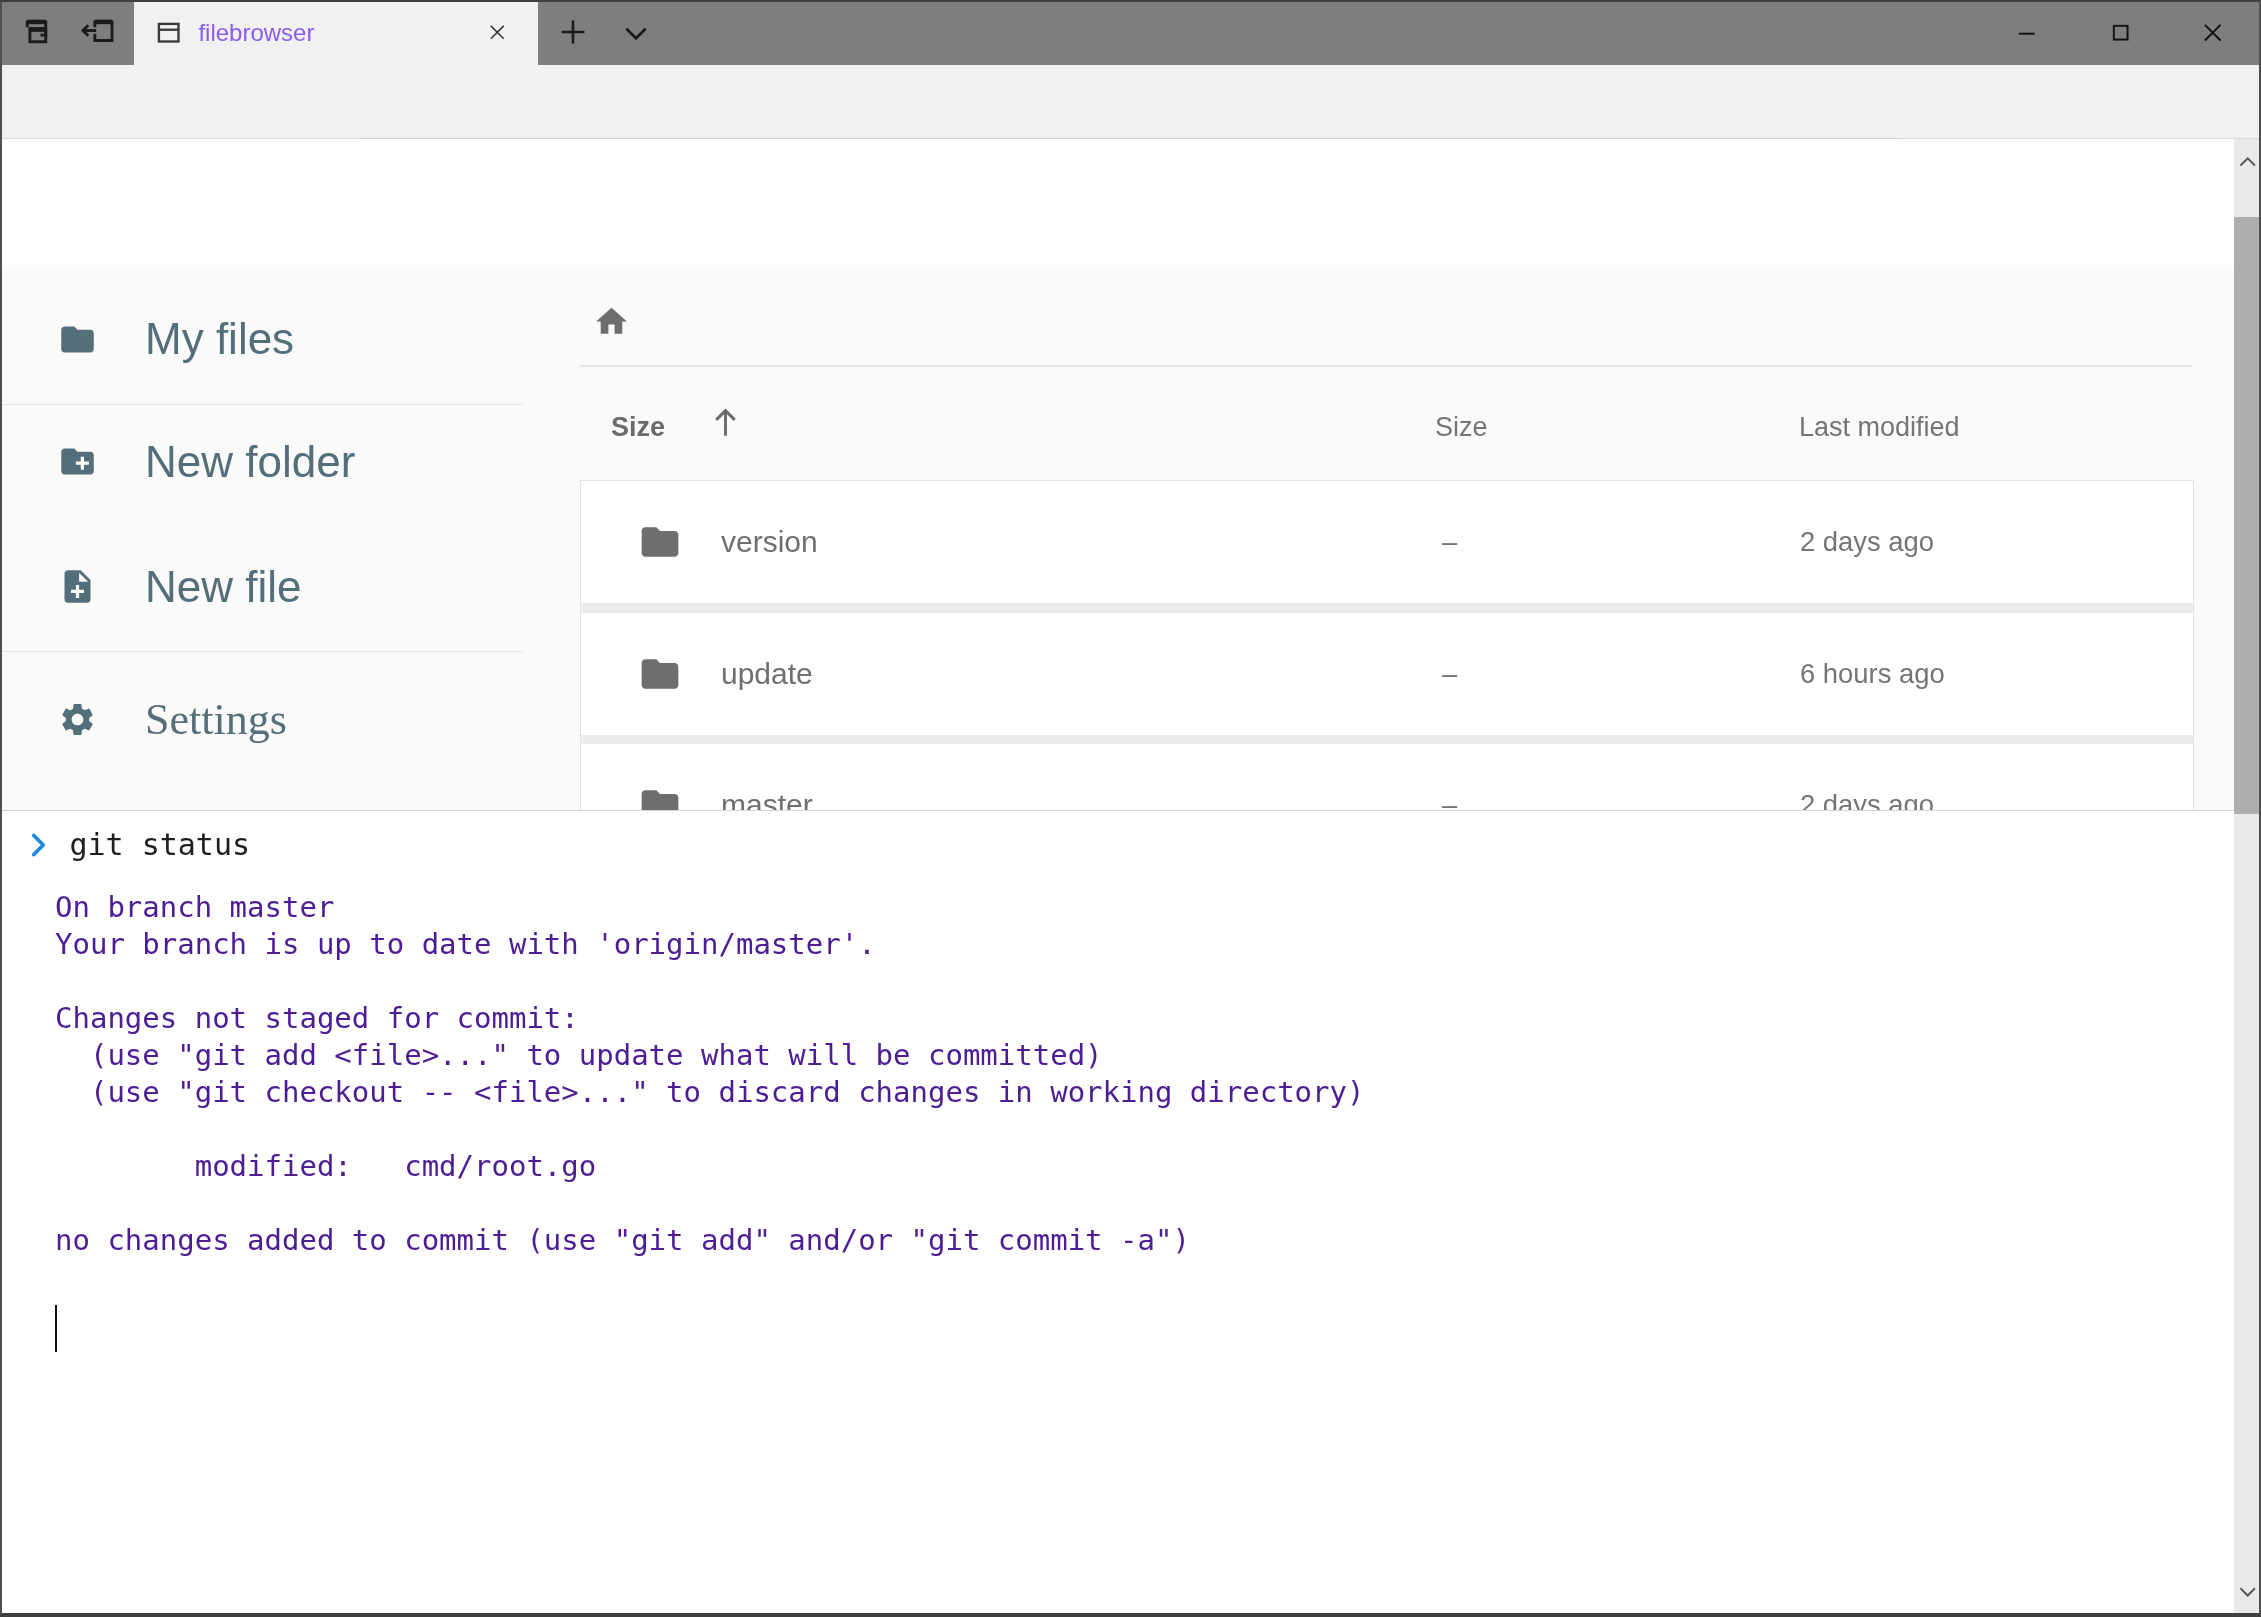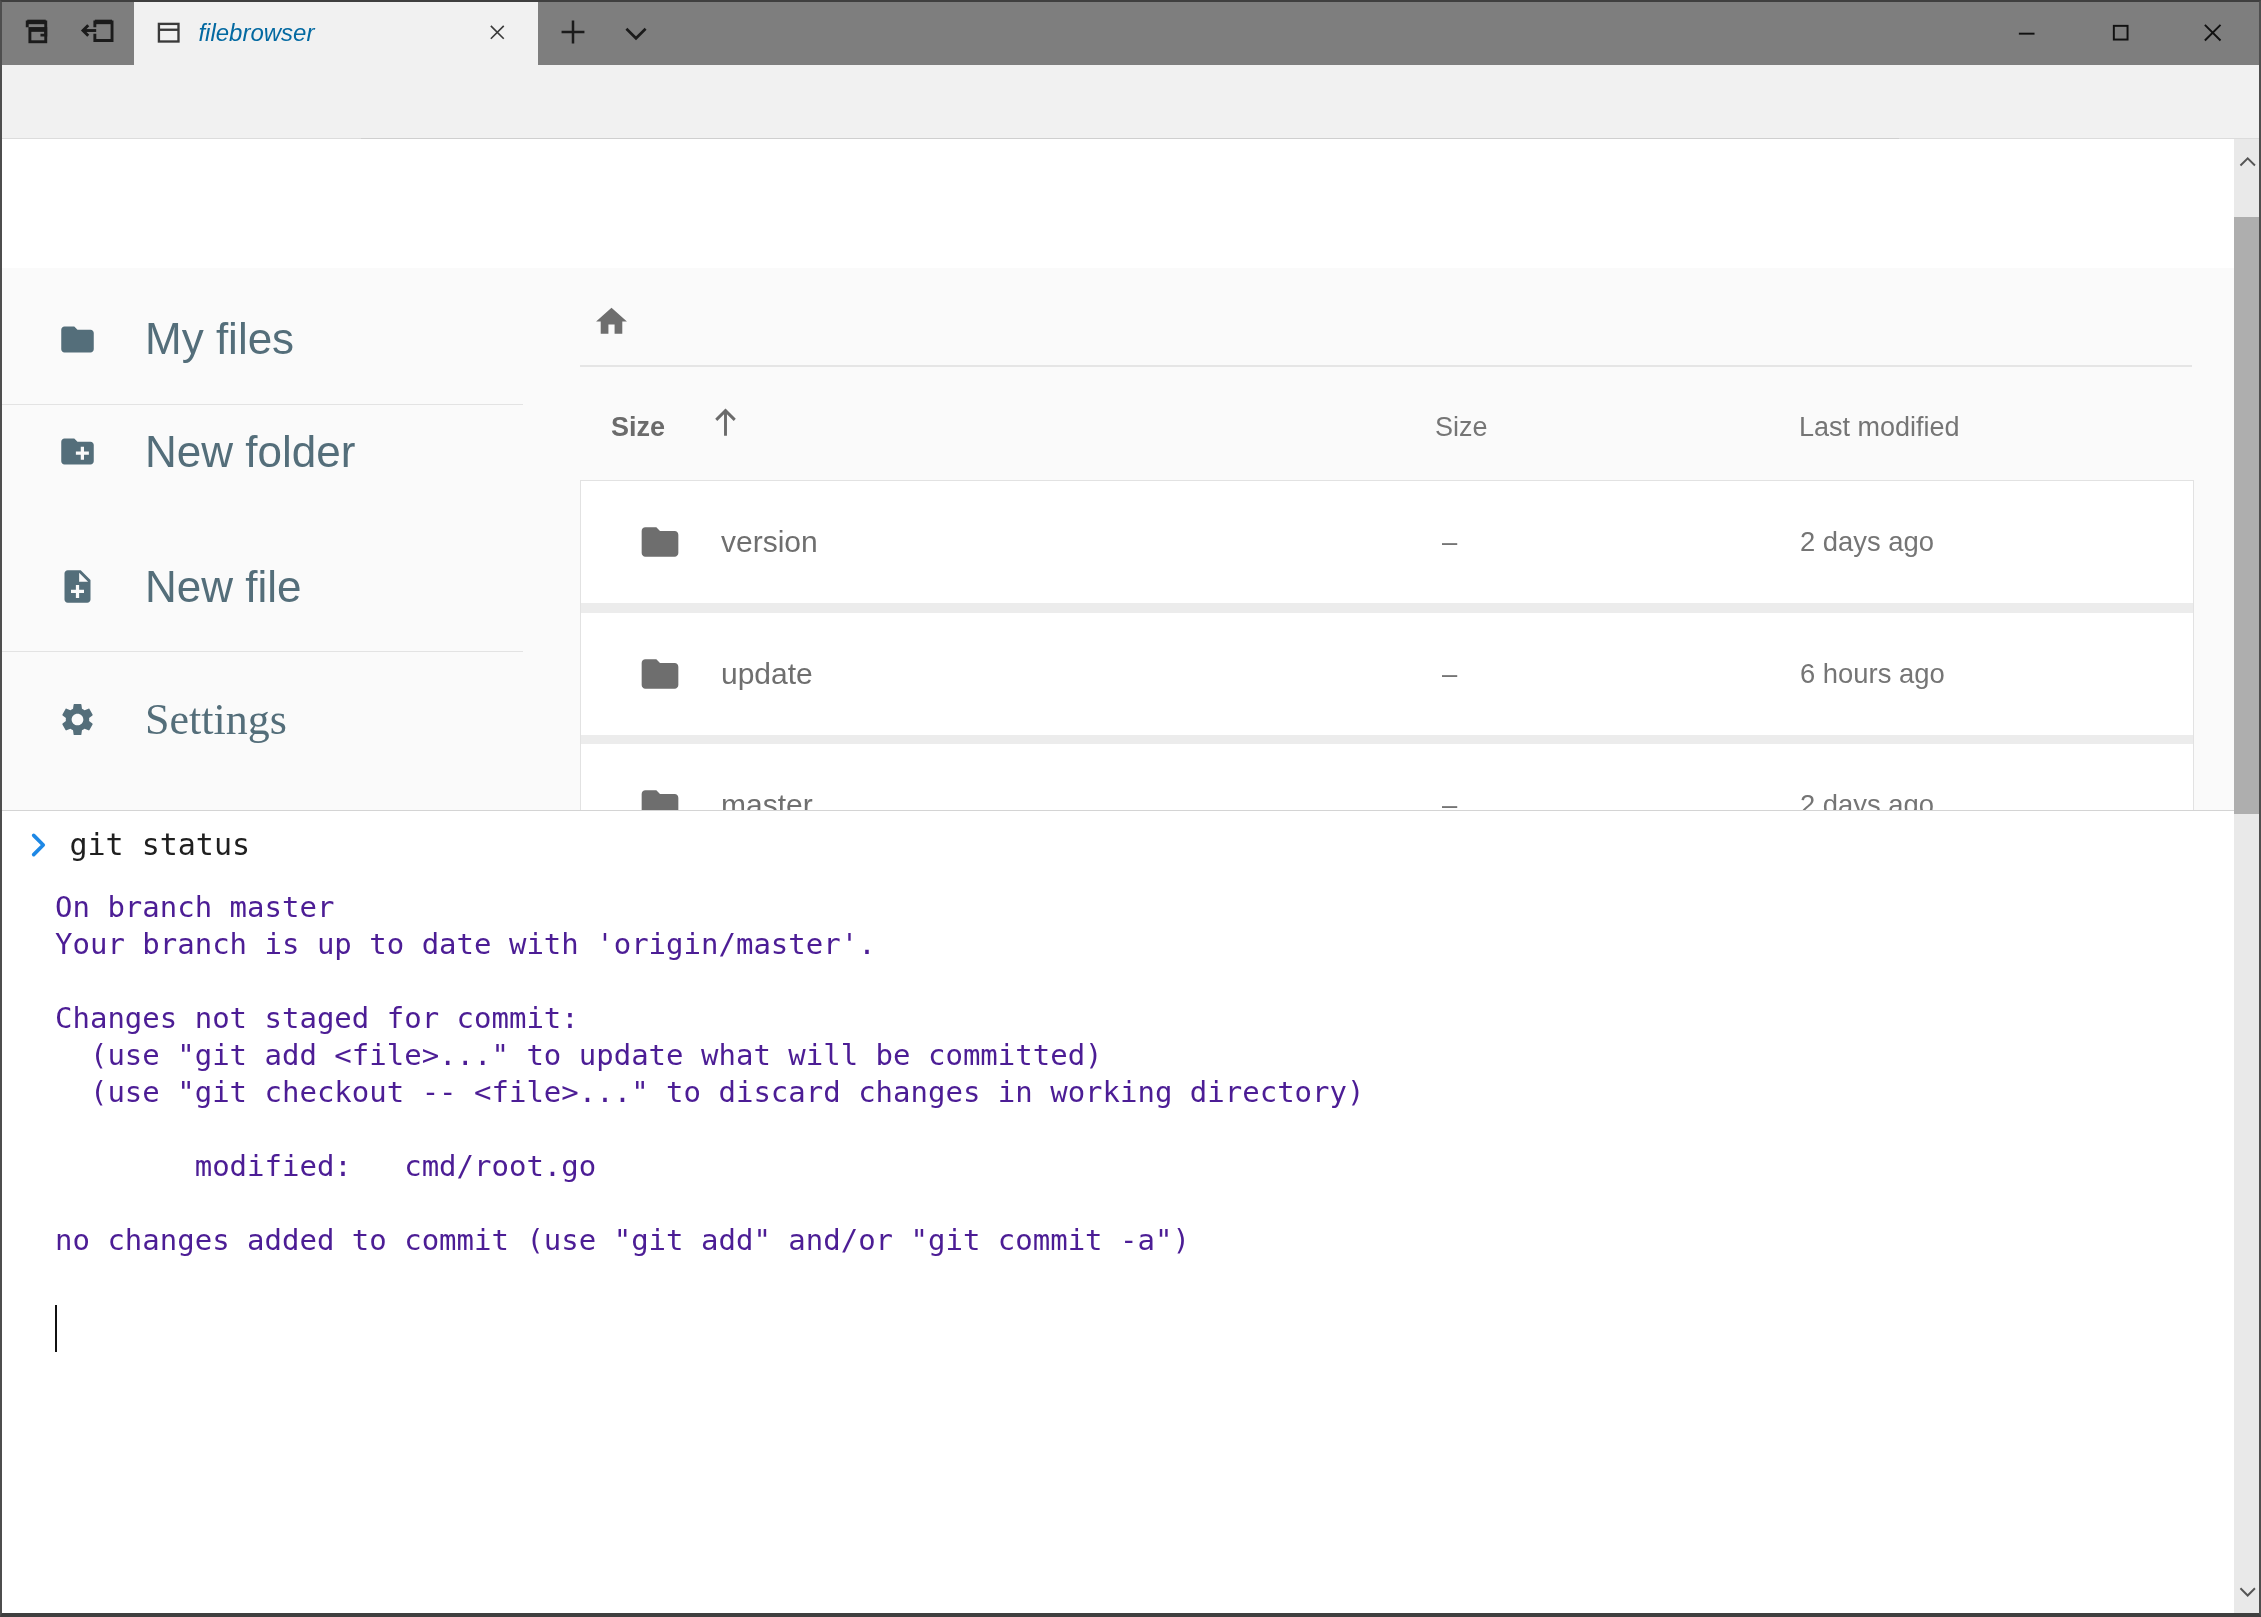--- a/index.html
+++ b/index.html
@@ -6,21 +6,21 @@
   body{font-family:"Liberation Sans",sans-serif;}
   .screen{position:relative;width:2261px;height:1617px;overflow:hidden;background:#fff;}
   .frame{position:absolute;inset:0;border-top:2.4px solid #3f3f3f;border-left:2.4px solid #4e4e4e;border-right:2.4px solid #4e4e4e;border-bottom:4px solid #3f3f3f;z-index:90;pointer-events:none;}
   .ic{display:inline-block;line-height:0;}
 
   
   .titlebar{position:absolute;left:0;top:0;width:2261px;height:65px;background:#7e7e7e;}
   .tb-btn{position:absolute;top:13.7px;width:37px;height:37px;color:#1b1b1b;}
   .tab{position:absolute;left:134px;top:0;width:404px;height:65px;background:#f1f1f1;display:flex;align-items:center;}
   .tab-favicon{margin-left:21px;color:#3a3a3a;}
-  .tab-title{margin-left:16px;font-size:24px;color:#0369a1;font-style:italic;}
+  .tab-title{margin-left:16px;font-size:24px;color:#8b5cf6;}
   .tab-close{margin-left:auto;margin-right:29px;color:#3a3a3a;}
   .newtab{position:absolute;left:557px;top:16px;width:32px;height:32px;color:#1b1b1b;}
   .tabmenu{position:absolute;left:618px;top:19.4px;width:36px;height:29px;color:#1b1b1b;}
   .winctl{position:absolute;top:19.4px;width:27.4px;height:27.4px;color:#111;}
   .winctl.min{left:2013px;}
   .winctl.max{left:2107px;}
   .winctl.close{left:2199px;}
 
   
   .addressbar{position:absolute;left:0;top:65px;width:2261px;height:74px;background:#f1f1f1;border-bottom:0.8px solid #dcdcdc;box-sizing:border-box;}
@@ -295,21 +295,21 @@
     <div class="side-item" style="top:22.6px;">
       <span class="ic">
         <svg width="39" height="39" viewBox="0 0 24 24" fill="currentColor">
             <path d="M10 4H4c-1.1 0-2 .9-2 2v12c0 1.1.9 2 2 2h16c1.1 0 2-.9 2-2V8c0-1.1-.9-2-2-2h-8l-2-2z"></path>
           </svg>
       </span>
       <span class="lbl">My files</span>
     </div>
     <div class="side-div" style="top:136px;"></div>
 
-    <div class="side-item" style="top:135px;text-align:center;">
+    <div class="side-item" style="top:145px;text-align:center;">
       <span class="ic">
         <svg width="39" height="39" viewBox="0 0 24 24" fill="currentColor">
             <path d="M20 6h-8l-2-2H4c-1.1 0-2 .9-2 2v12c0 1.1.9 2 2 2h16c1.1 0 2-.9 2-2V8c0-1.1-.9-2-2-2zm-1 8h-3v3h-2v-3h-3v-2h3V9h2v3h3v2z"></path>
           </svg>
       </span>
       <span class="lbl">New folder</span>
     </div>
 
     <div class="side-item" style="top:270px;">
       <span class="ic">

